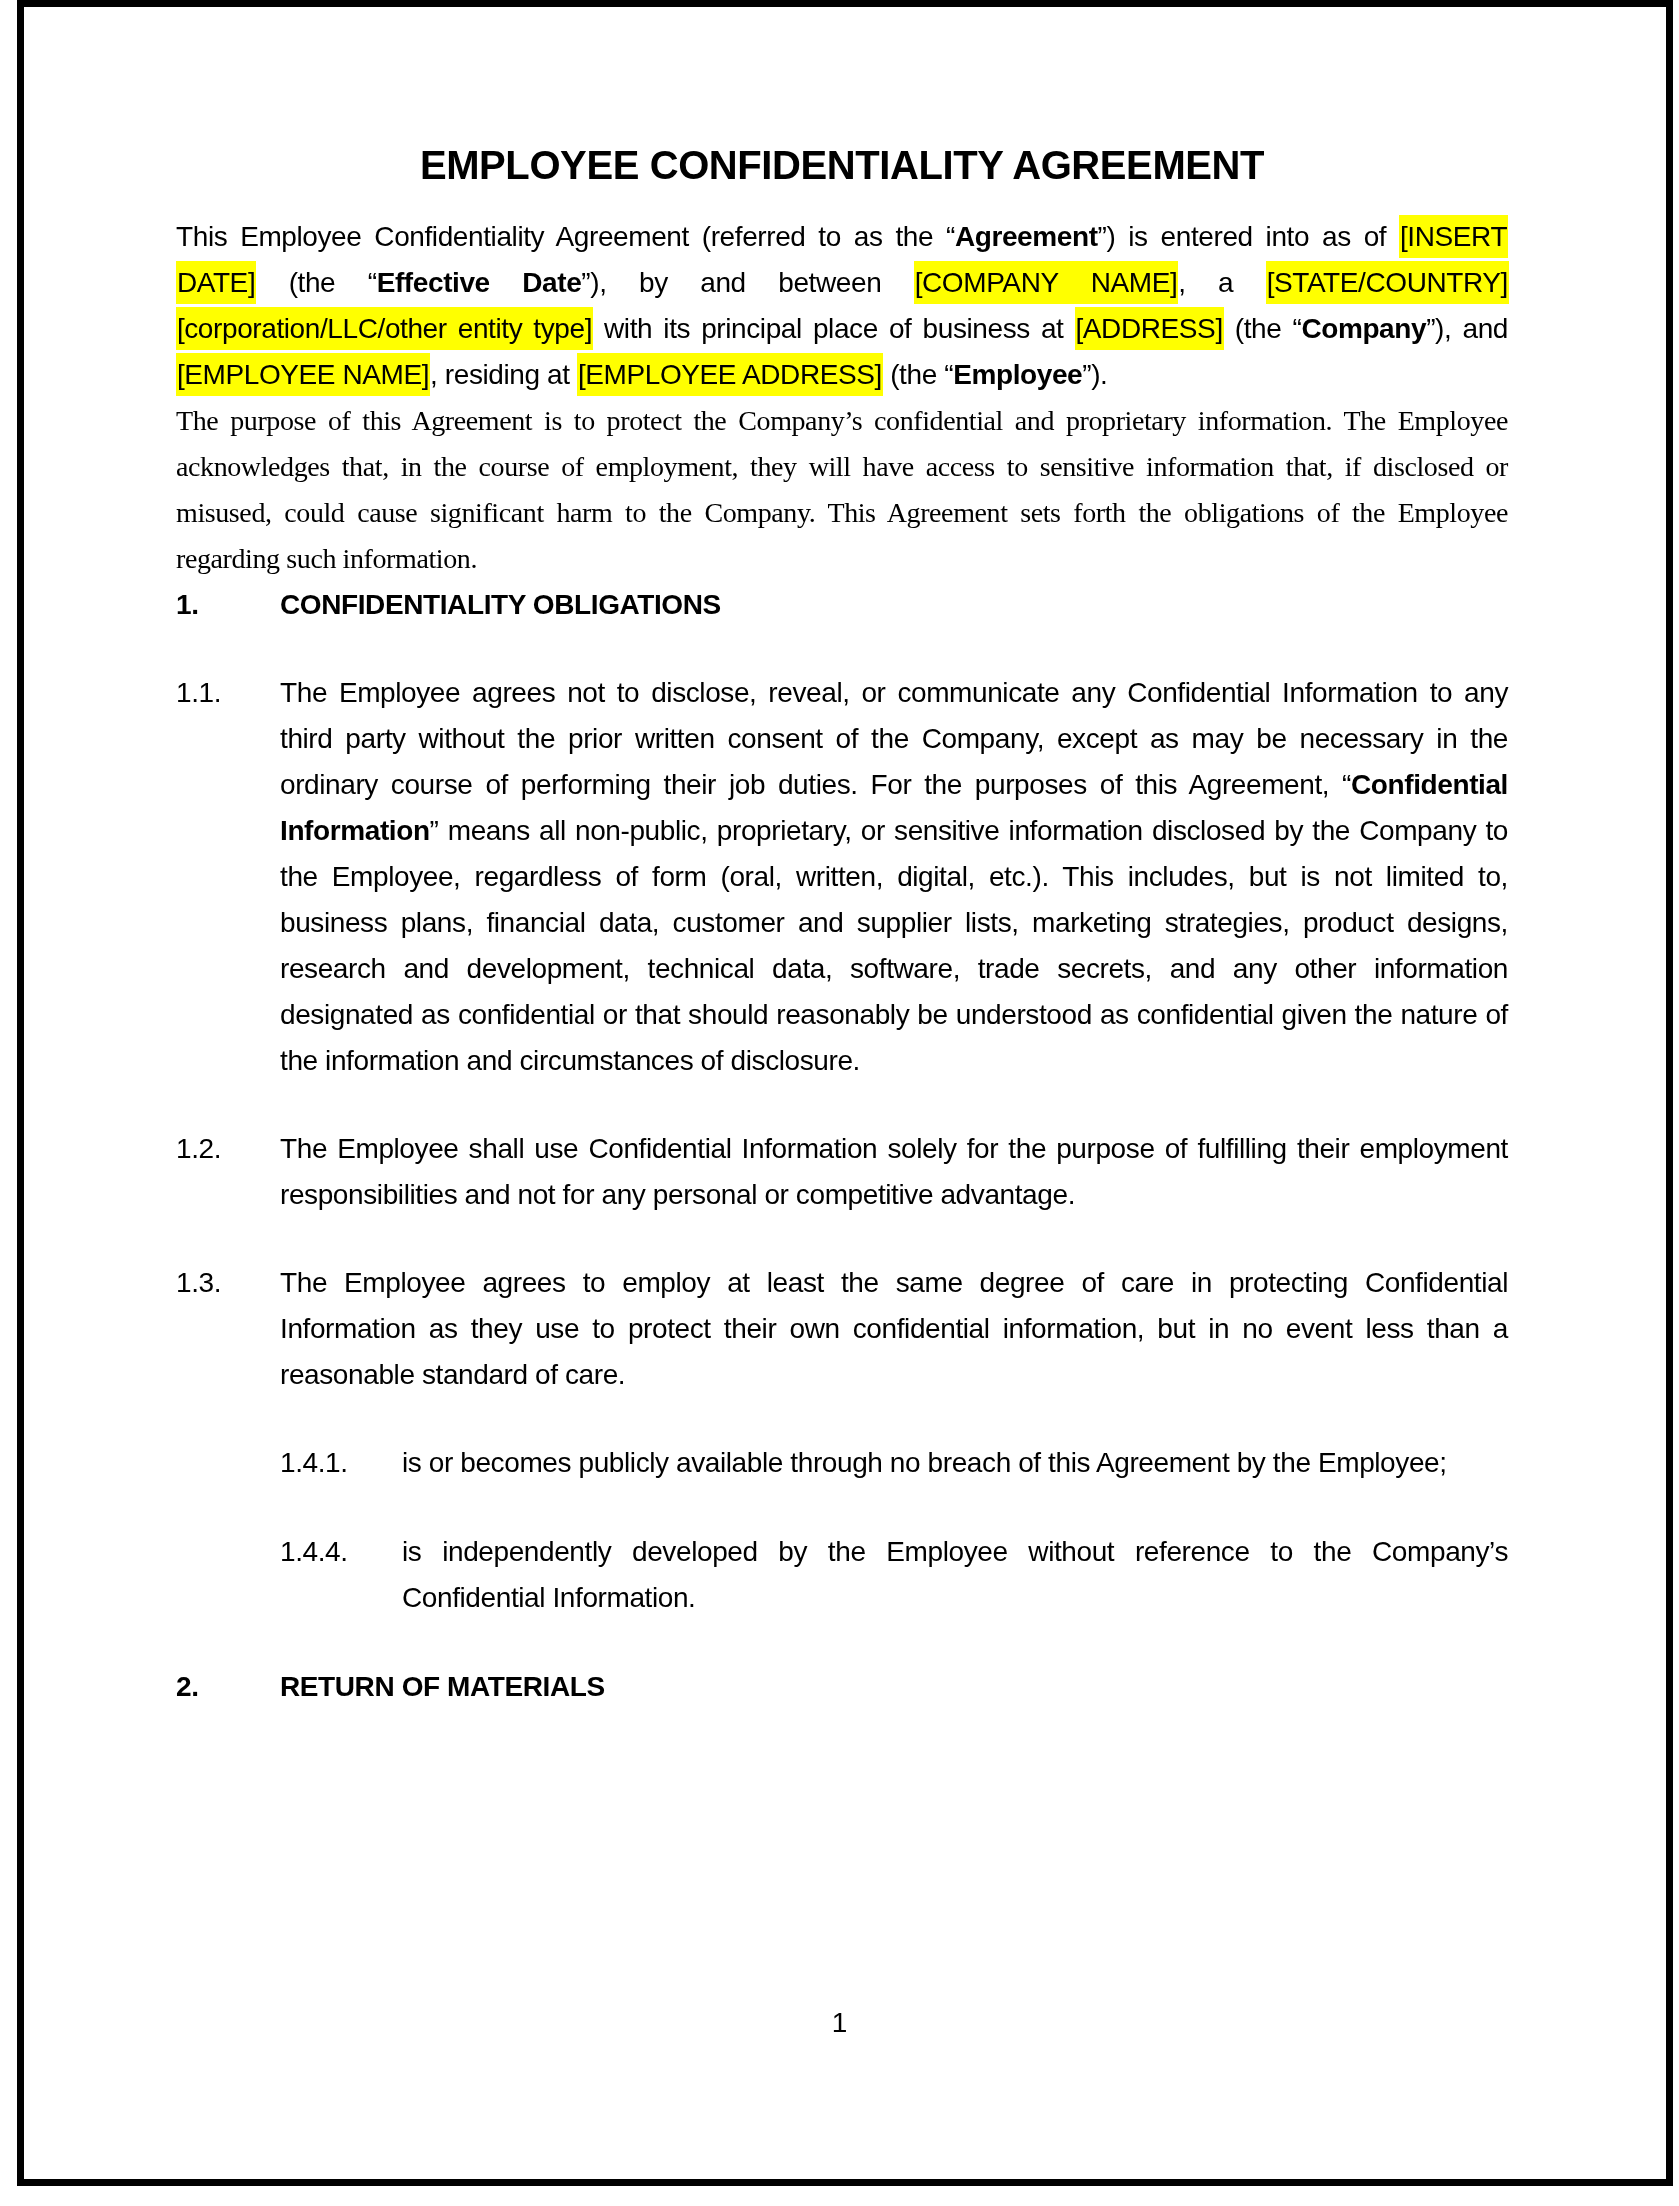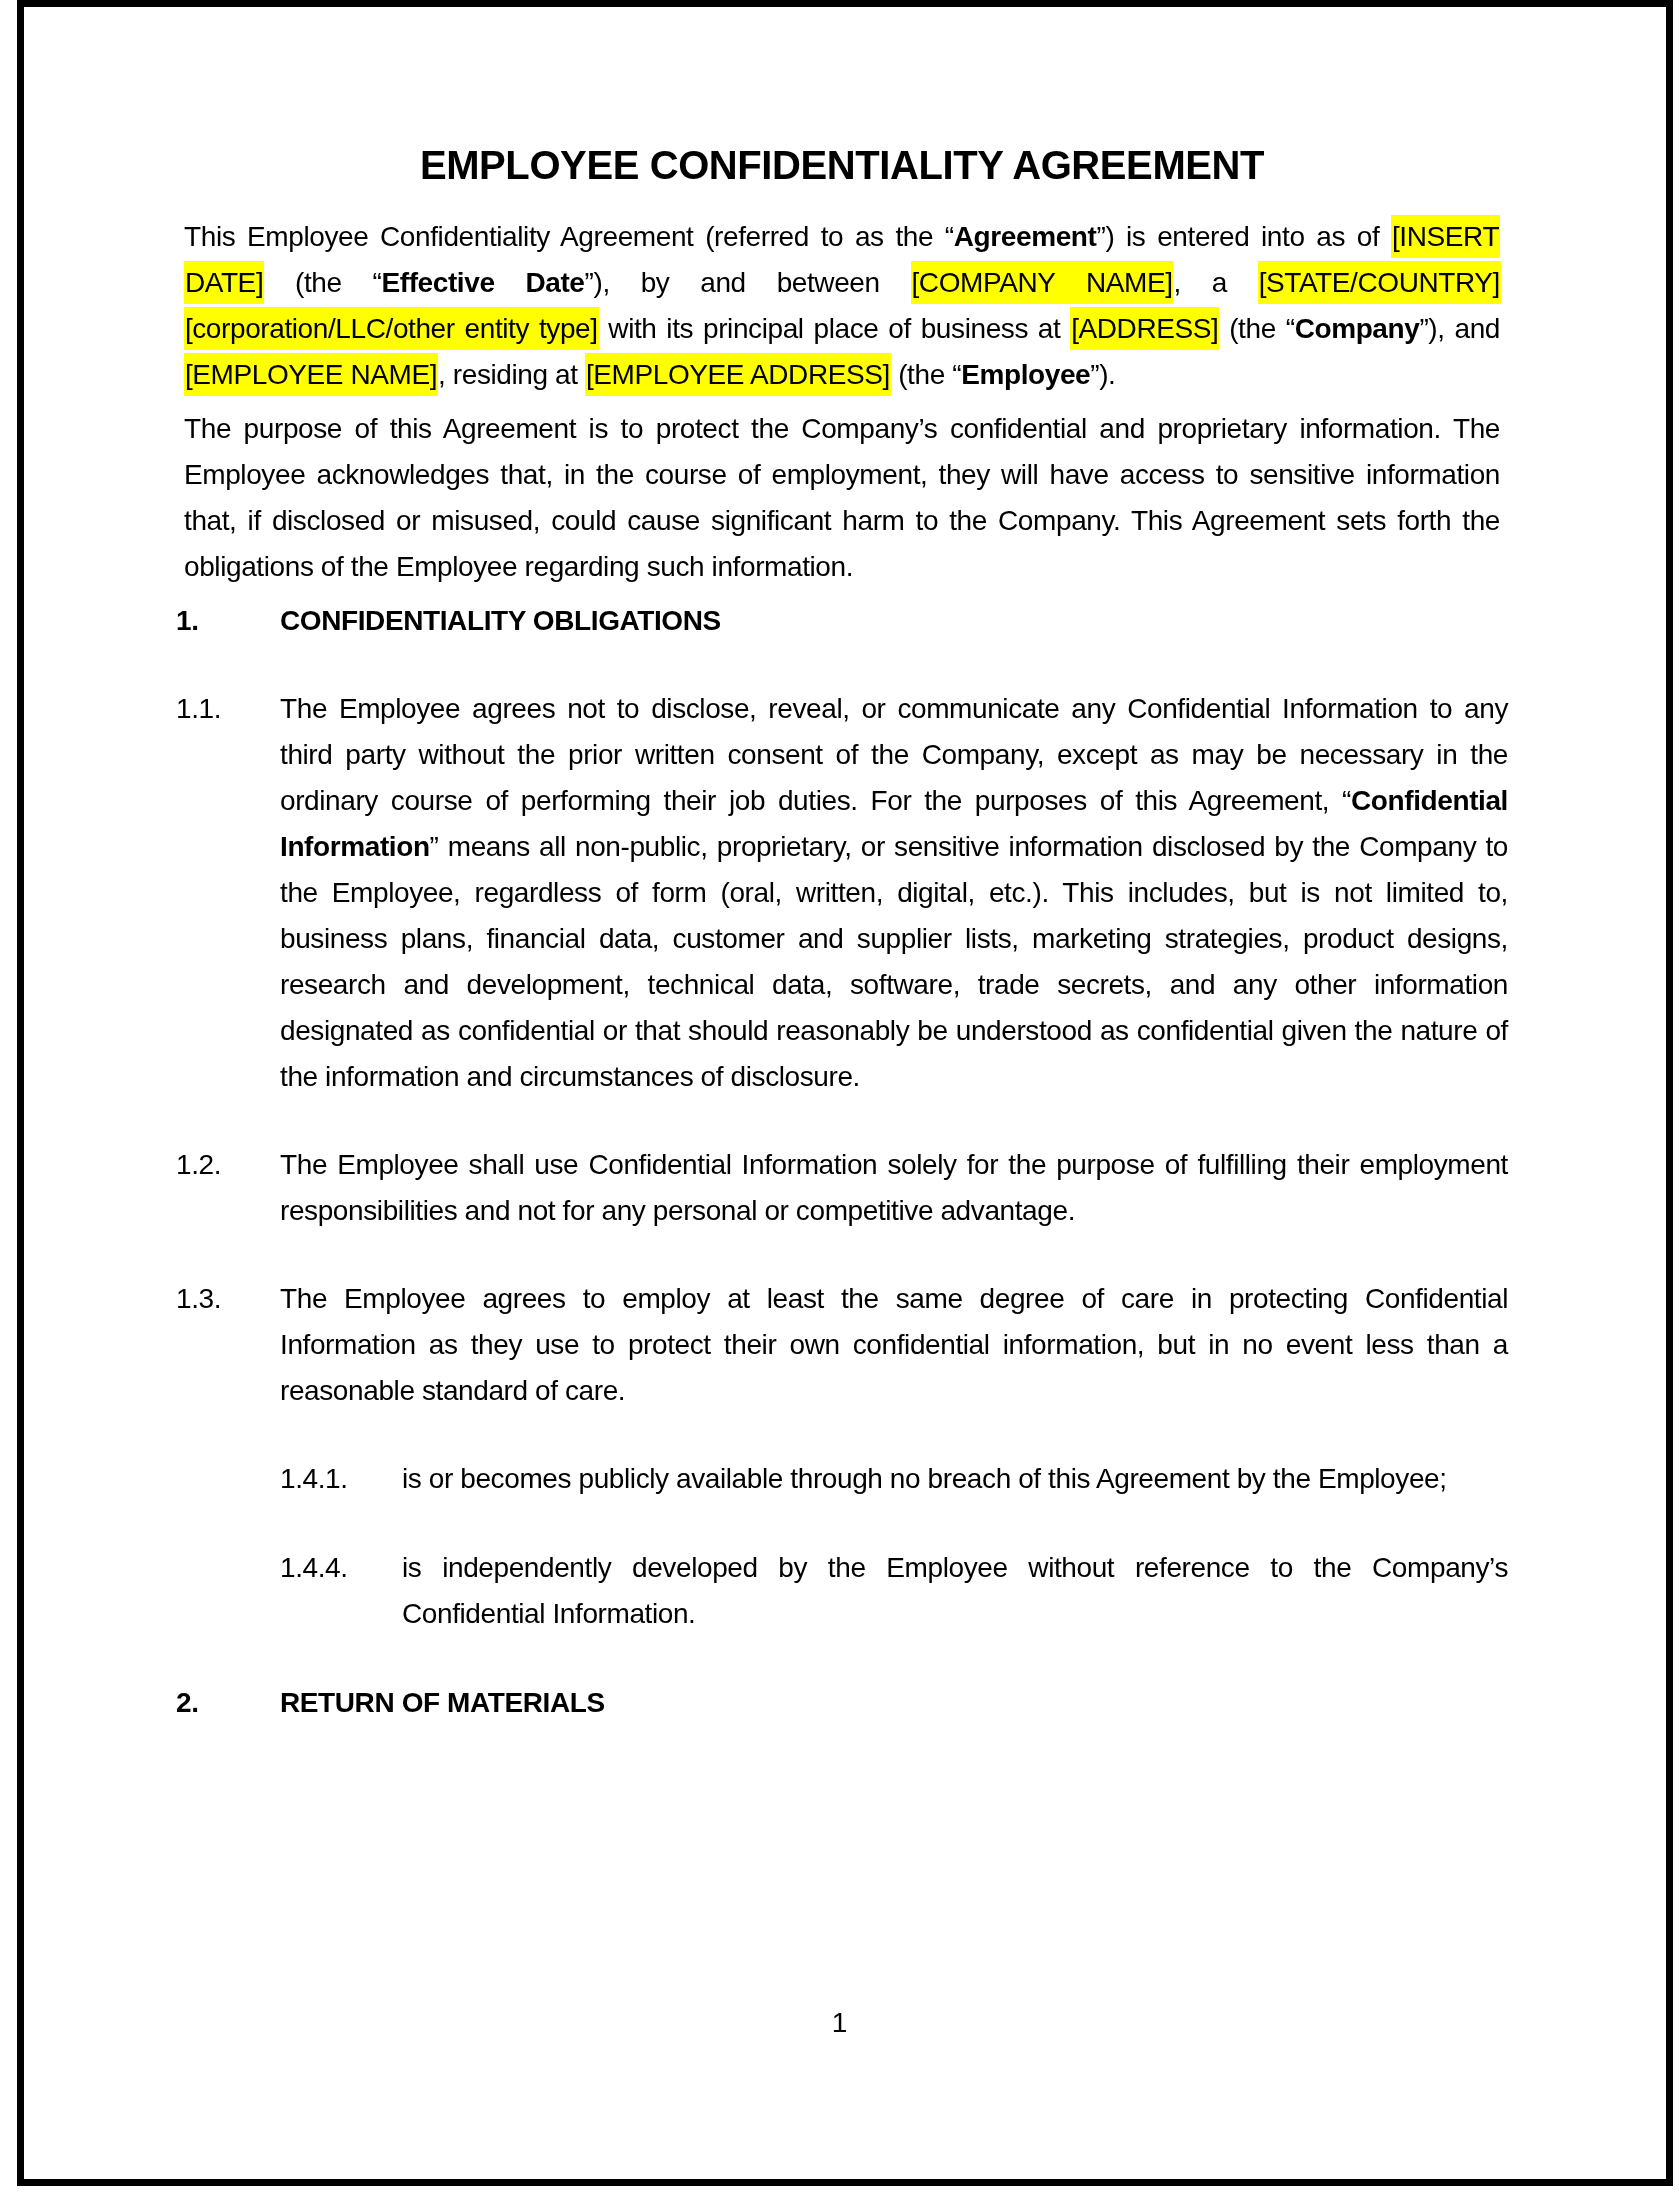--- a/index.html
+++ b/index.html
@@ -15,23 +15,23 @@
     background:#fff;
   }
   .content{
     position:absolute;left:176px;top:142px;width:1332px;
     font-size:28px;line-height:46px;letter-spacing:-0.4px;
   }
   .doc-title{
     font-weight:bold;font-size:40px;text-align:center;
     margin:0 0 26px 0;
   }
-  p.para{margin:8px;text-align:justify;}
+  p.para{margin:0;text-align:justify;}
   .intro{margin-bottom:10.5px;}
-  .purpose{margin-bottom:24.6px;}
+  .purpose{margin-bottom:24.6px;font-family:Liberation Serif, serif;}
   .row{display:flex;align-items:flex-start;}
   .row .num{flex:0 0 104px;}
   .row .body{flex:1;text-align:justify;}
   .heading-row{font-weight:bold;margin-bottom:42px;}
   .clause{margin-bottom:42px;}
   .subclause{margin-left:104px;margin-bottom:43px;justify-content:space-between;}
   .subclause .num{flex:0 0 122px;}
   .subclause:last-of-type{margin-bottom:0;}
   .heading-bottom{margin-bottom:0;}
   .seg-bold{font-weight:bold;}

